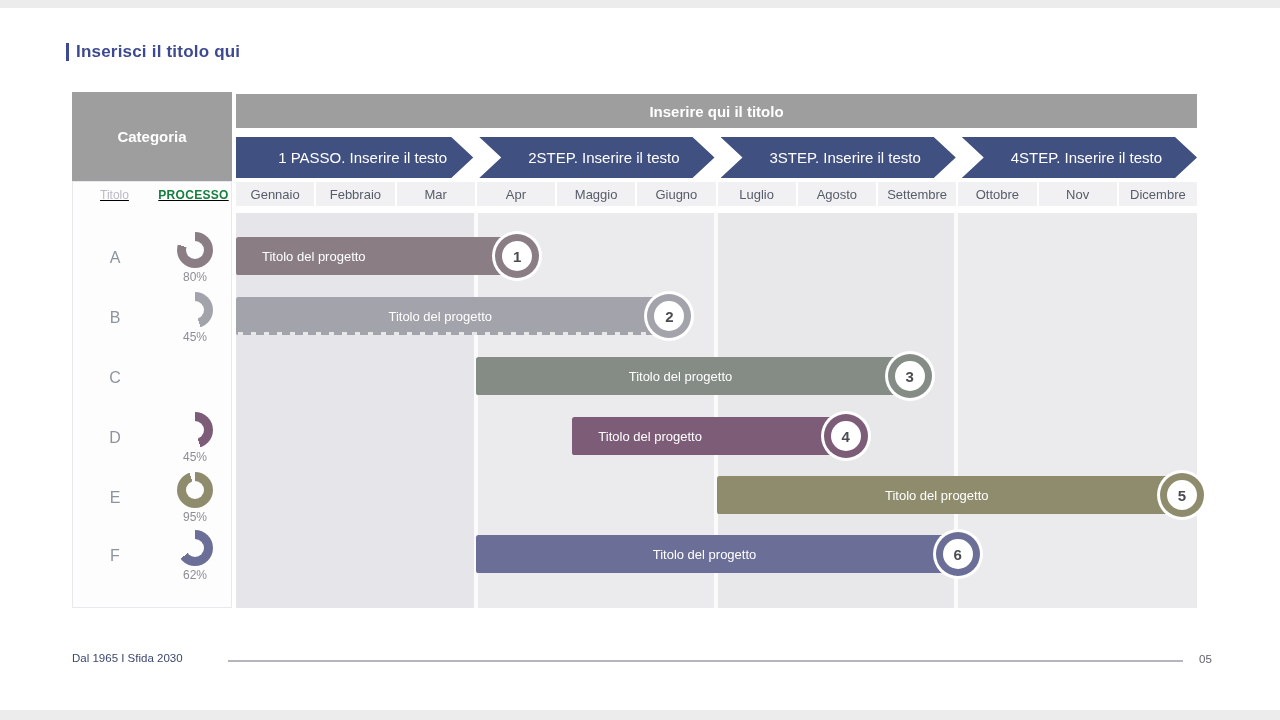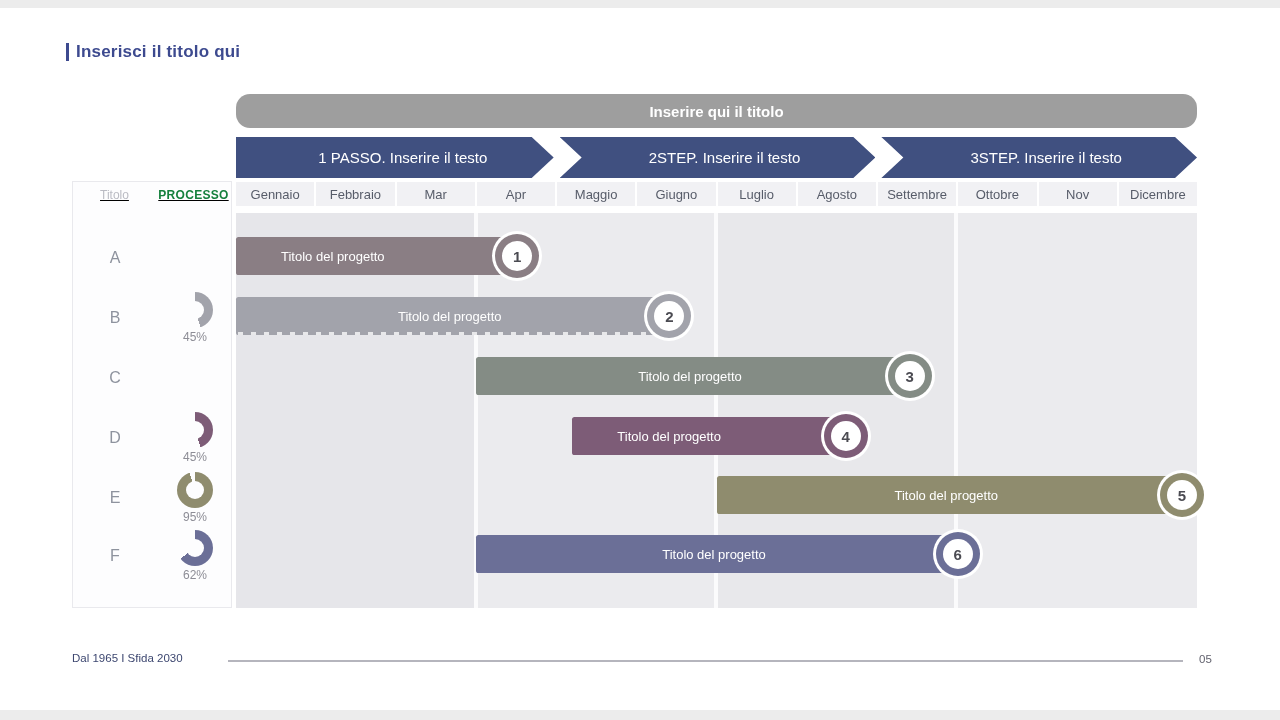--- a/index.html
+++ b/index.html
@@ -24,38 +24,38 @@
   .proc-row { position:absolute; left:0; width:160px; height:64px; display:flex; }
   .proc-letter { width:84px; display:flex; align-items:center; justify-content:center; font-size:16px; color:#8e939e; }
   .proc-donut-box { width:76px; display:flex; flex-direction:column; align-items:center; justify-content:center; }
   .donut { width:36px; height:36px; border-radius:50%; position:relative;
     background:conic-gradient(var(--c) calc(var(--p)*1%), transparent 0); }
   .donut::after { content:""; position:absolute; inset:9px; background:#fdfdfe; border-radius:50%; }
   .donut-pct { margin-top:2px; font-size:12px; color:#8d8d96; }
 
   
   .banner { position:absolute; left:236px; top:94px; width:961px; height:34px; background:#9e9e9e;
-    display:flex; align-items:center; justify-content:center; color:#ffffff; font-weight:bold; font-size:15px;border-radius:14px; }
+    display:flex; align-items:center; justify-content:center; color:#ffffff; font-weight:bold; font-size:15px; }
 
   
   .arrows { position:absolute; left:236px; top:137px; width:961px; height:41px; display:flex; gap:6px; }
   .arrow { flex:1; background:#405080; color:#ffffff; font-size:15px; display:flex; align-items:center; justify-content:center;
     clip-path:polygon(0 0, calc(100% - 22px) 0, 100% 50%, calc(100% - 22px) 100%, 0 100%, 22px 50%); padding-left:14px; }
   .arrow.first { clip-path:polygon(0 0, calc(100% - 22px) 0, 100% 50%, calc(100% - 22px) 100%, 0 100%); padding-left:16px; }
 
   
   .months { position:absolute; left:236px; top:182px; width:961px; height:24px; display:flex; gap:2px; }
   .month-cell { flex:1; background:#f1f1f4; color:#575c69; font-size:13px; display:flex; align-items:center; justify-content:center; }
 
   
   .chart { position:absolute; left:236px; top:213px; width:961px; height:395px; background:#e9e9ec; }
   .qband { position:absolute; top:0; height:100%; }
   .qsep { position:absolute; top:0; height:100%; width:4px; background:#fbfbfc; }
   .bar { position:absolute; height:38px; border-radius:3px 22px 22px 3px; color:#ffffff; font-size:13px;
-    display:flex; align-items:center;padding-left:19px; }
+    display:flex; align-items:center; }
   .bar .bar-label { flex:1; text-align:center; padding-right:46px; white-space:nowrap; overflow:hidden; }
   .bar.align-left .bar-label { text-align:left; padding-left:26px; }
   .bar.dashed::after { content:""; position:absolute; left:2px; right:40px; bottom:0; height:3px;
     background:repeating-linear-gradient(90deg, rgba(255,255,255,.75) 0 5px, transparent 5px 13px); }
   .bar-cap { position:absolute; right:-1px; top:50%; transform:translateY(-50%); width:44px; height:44px; border-radius:50%;
     box-shadow:0 0 0 3px #ffffff; display:flex; align-items:center; justify-content:center; }
   .bar-cap-inner { width:30px; height:30px; border-radius:50%; background:#ffffff; display:flex; align-items:center; justify-content:center;
     font-size:15px; font-weight:bold; color:#4b4b52; }
 
   
@@ -68,28 +68,33 @@
 
 <div class="slide">
   <div class="edge-band top"></div>
   <div class="edge-band bottom"></div>
 
   <div class="title-wrap">
     <div class="title-accent"></div>
     <div class="slide-title">Inserisci il titolo qui</div>
   </div>
 
+  <div class="cat-header">Categoria</div>
   <div class="side-panel">
     <div class="side-cols">
       <div class="side-col-titolo">Titolo</div>
       <div class="side-col-processo">PROCESSO</div>
     </div>
 
     <div class="proc-row" style="top:44px">
       <div class="proc-letter">A</div>
+      <div class="proc-donut-box">
+        <div class="donut" style="--p: 80; --c: #8a7e84;"></div>
+        <div class="donut-pct">80%</div>
+      </div>
     </div>
     <div class="proc-row" style="top:104px">
       <div class="proc-letter">B</div>
       <div class="proc-donut-box">
         <div class="donut" style="--p: 45; --c: #a2a3ab;"></div>
         <div class="donut-pct">45%</div>
       </div>
     </div>
     <div class="proc-row" style="top:164px">
       <div class="proc-letter">C</div>
@@ -116,20 +121,21 @@
       </div>
     </div>
   </div>
 
   <div class="banner">Inserire qui il titolo</div>
 
   <div class="arrows">
     <div class="arrow first">1 PASSO. Inserire il testo</div>
     <div class="arrow">2STEP. Inserire il testo</div>
     <div class="arrow">3STEP. Inserire il testo</div>
+    <div class="arrow">4STEP. Inserire il testo</div>
   </div>
 
   <div class="months">
     <div class="month-cell">Gennaio</div>
     <div class="month-cell">Febbraio</div>
     <div class="month-cell">Mar</div>
     <div class="month-cell">Apr</div>
     <div class="month-cell">Maggio</div>
     <div class="month-cell">Giugno</div>
     <div class="month-cell">Luglio</div>

